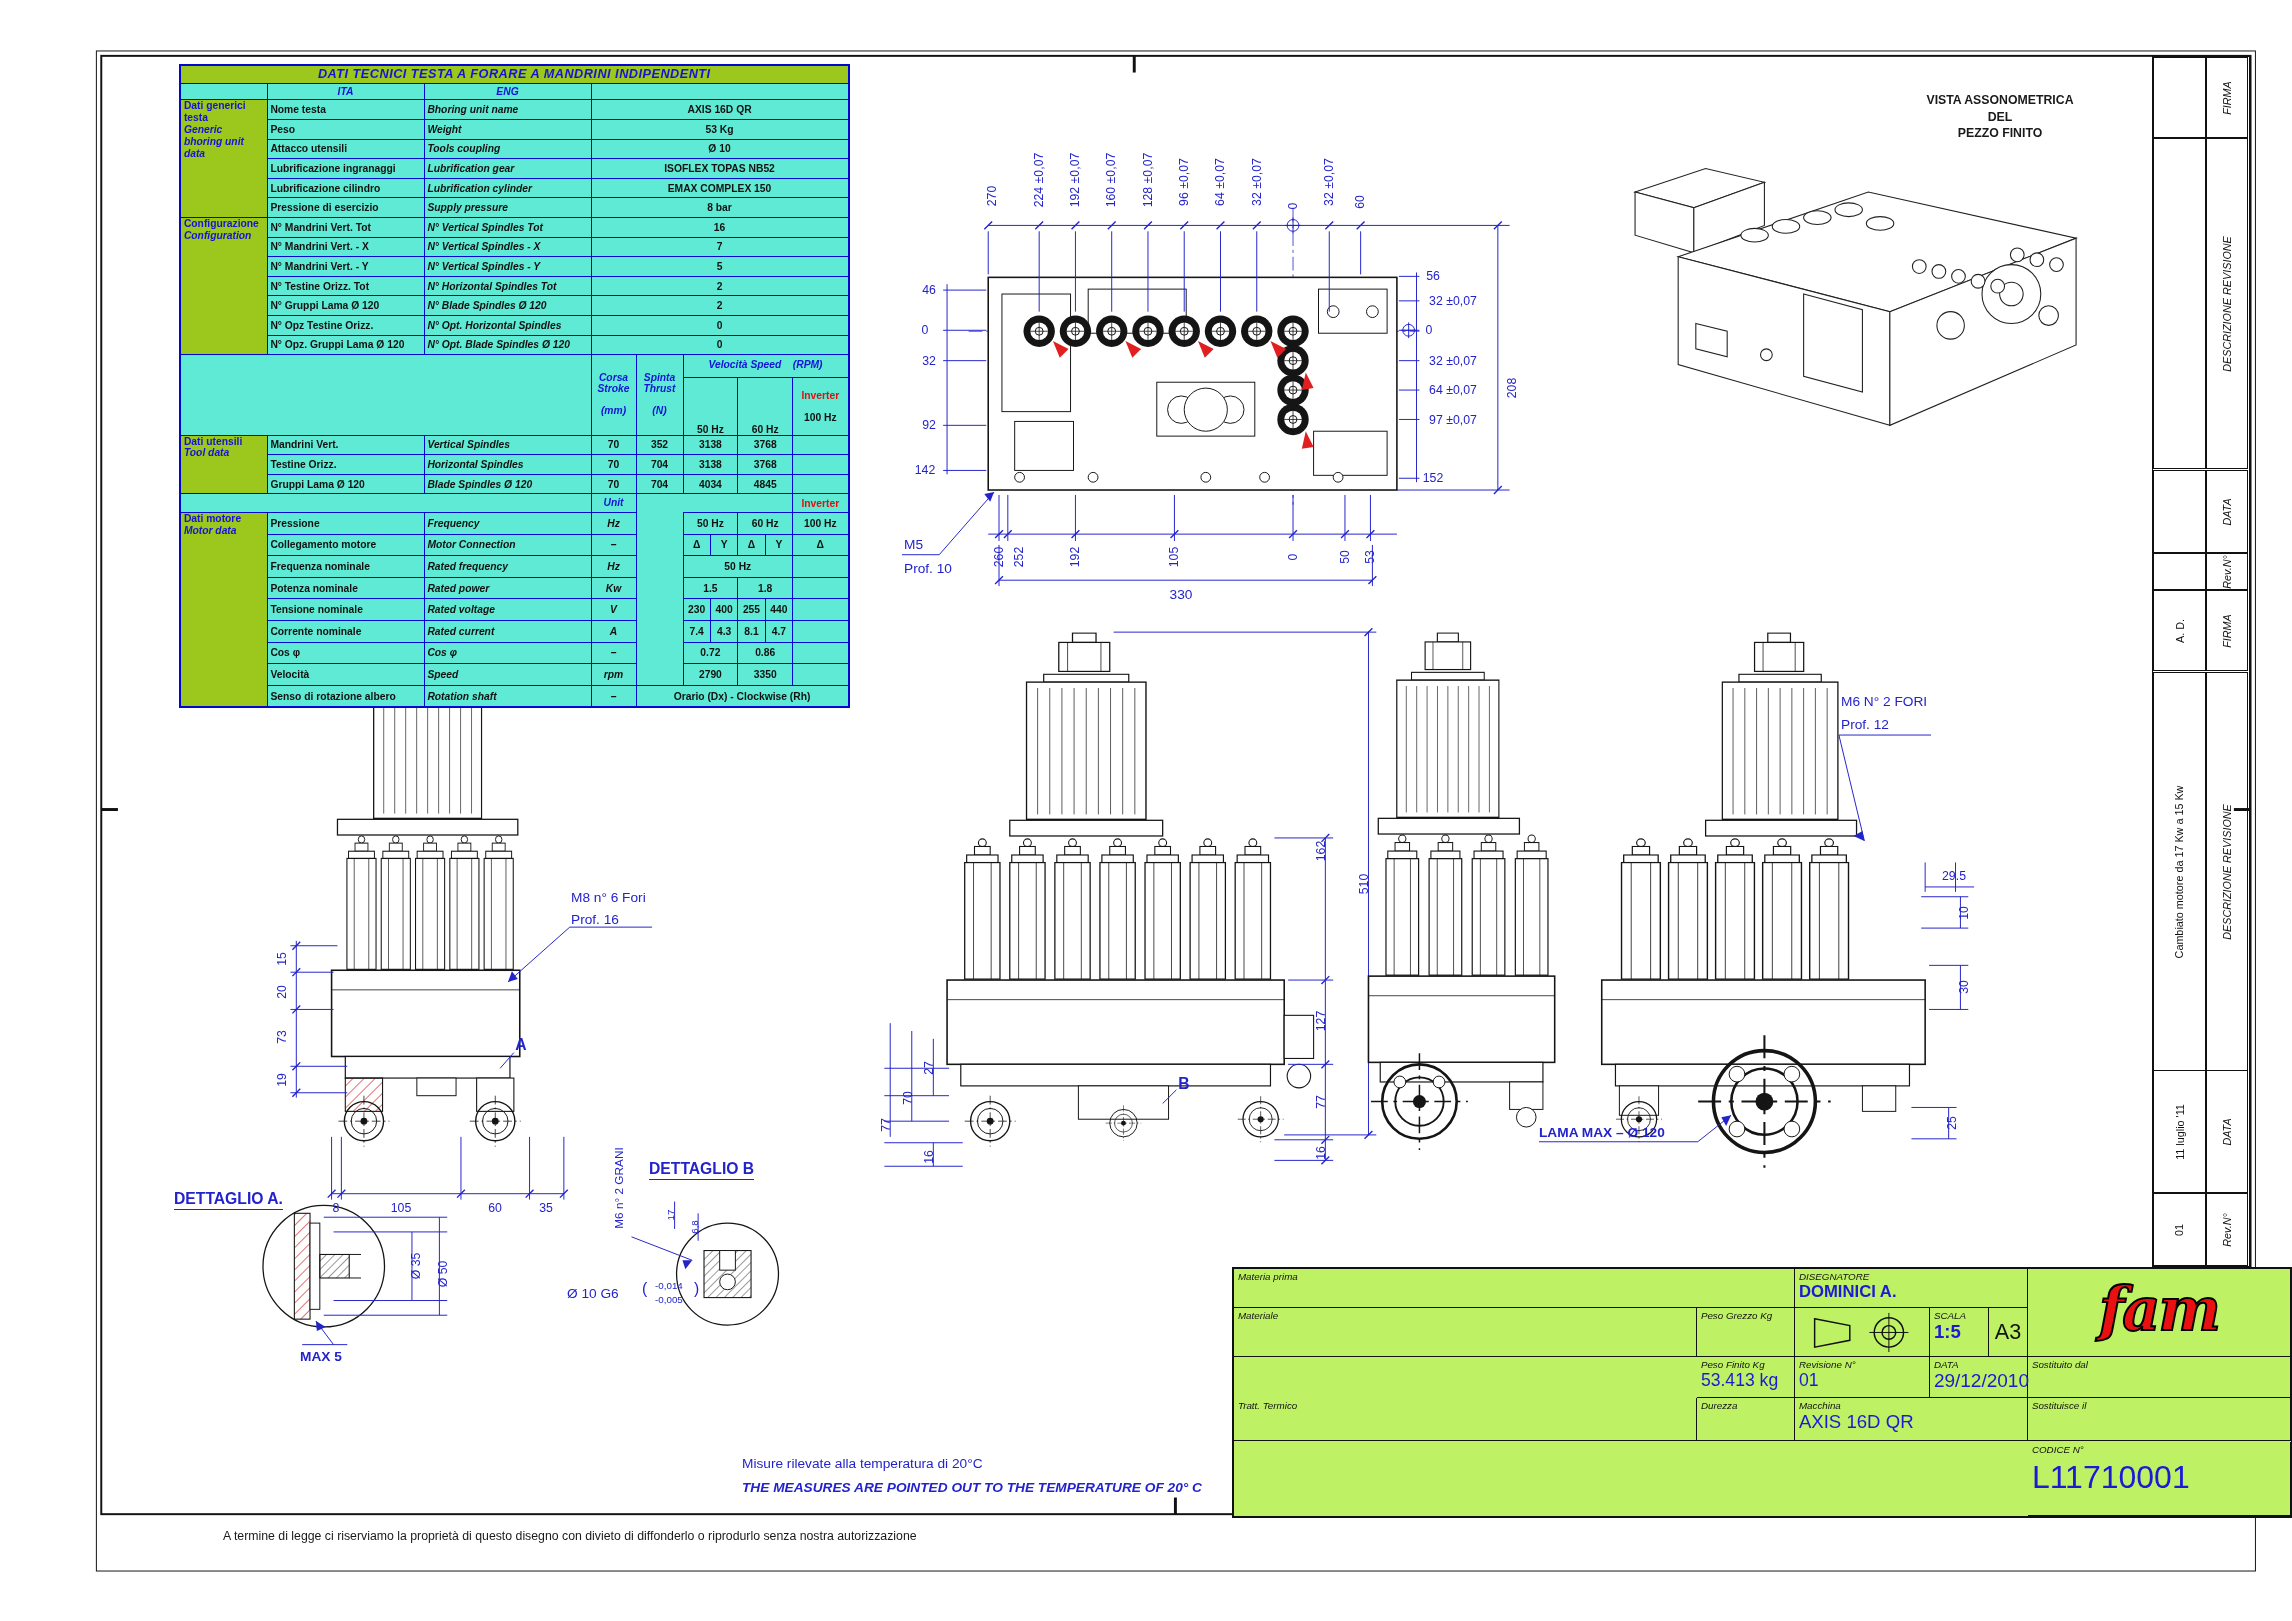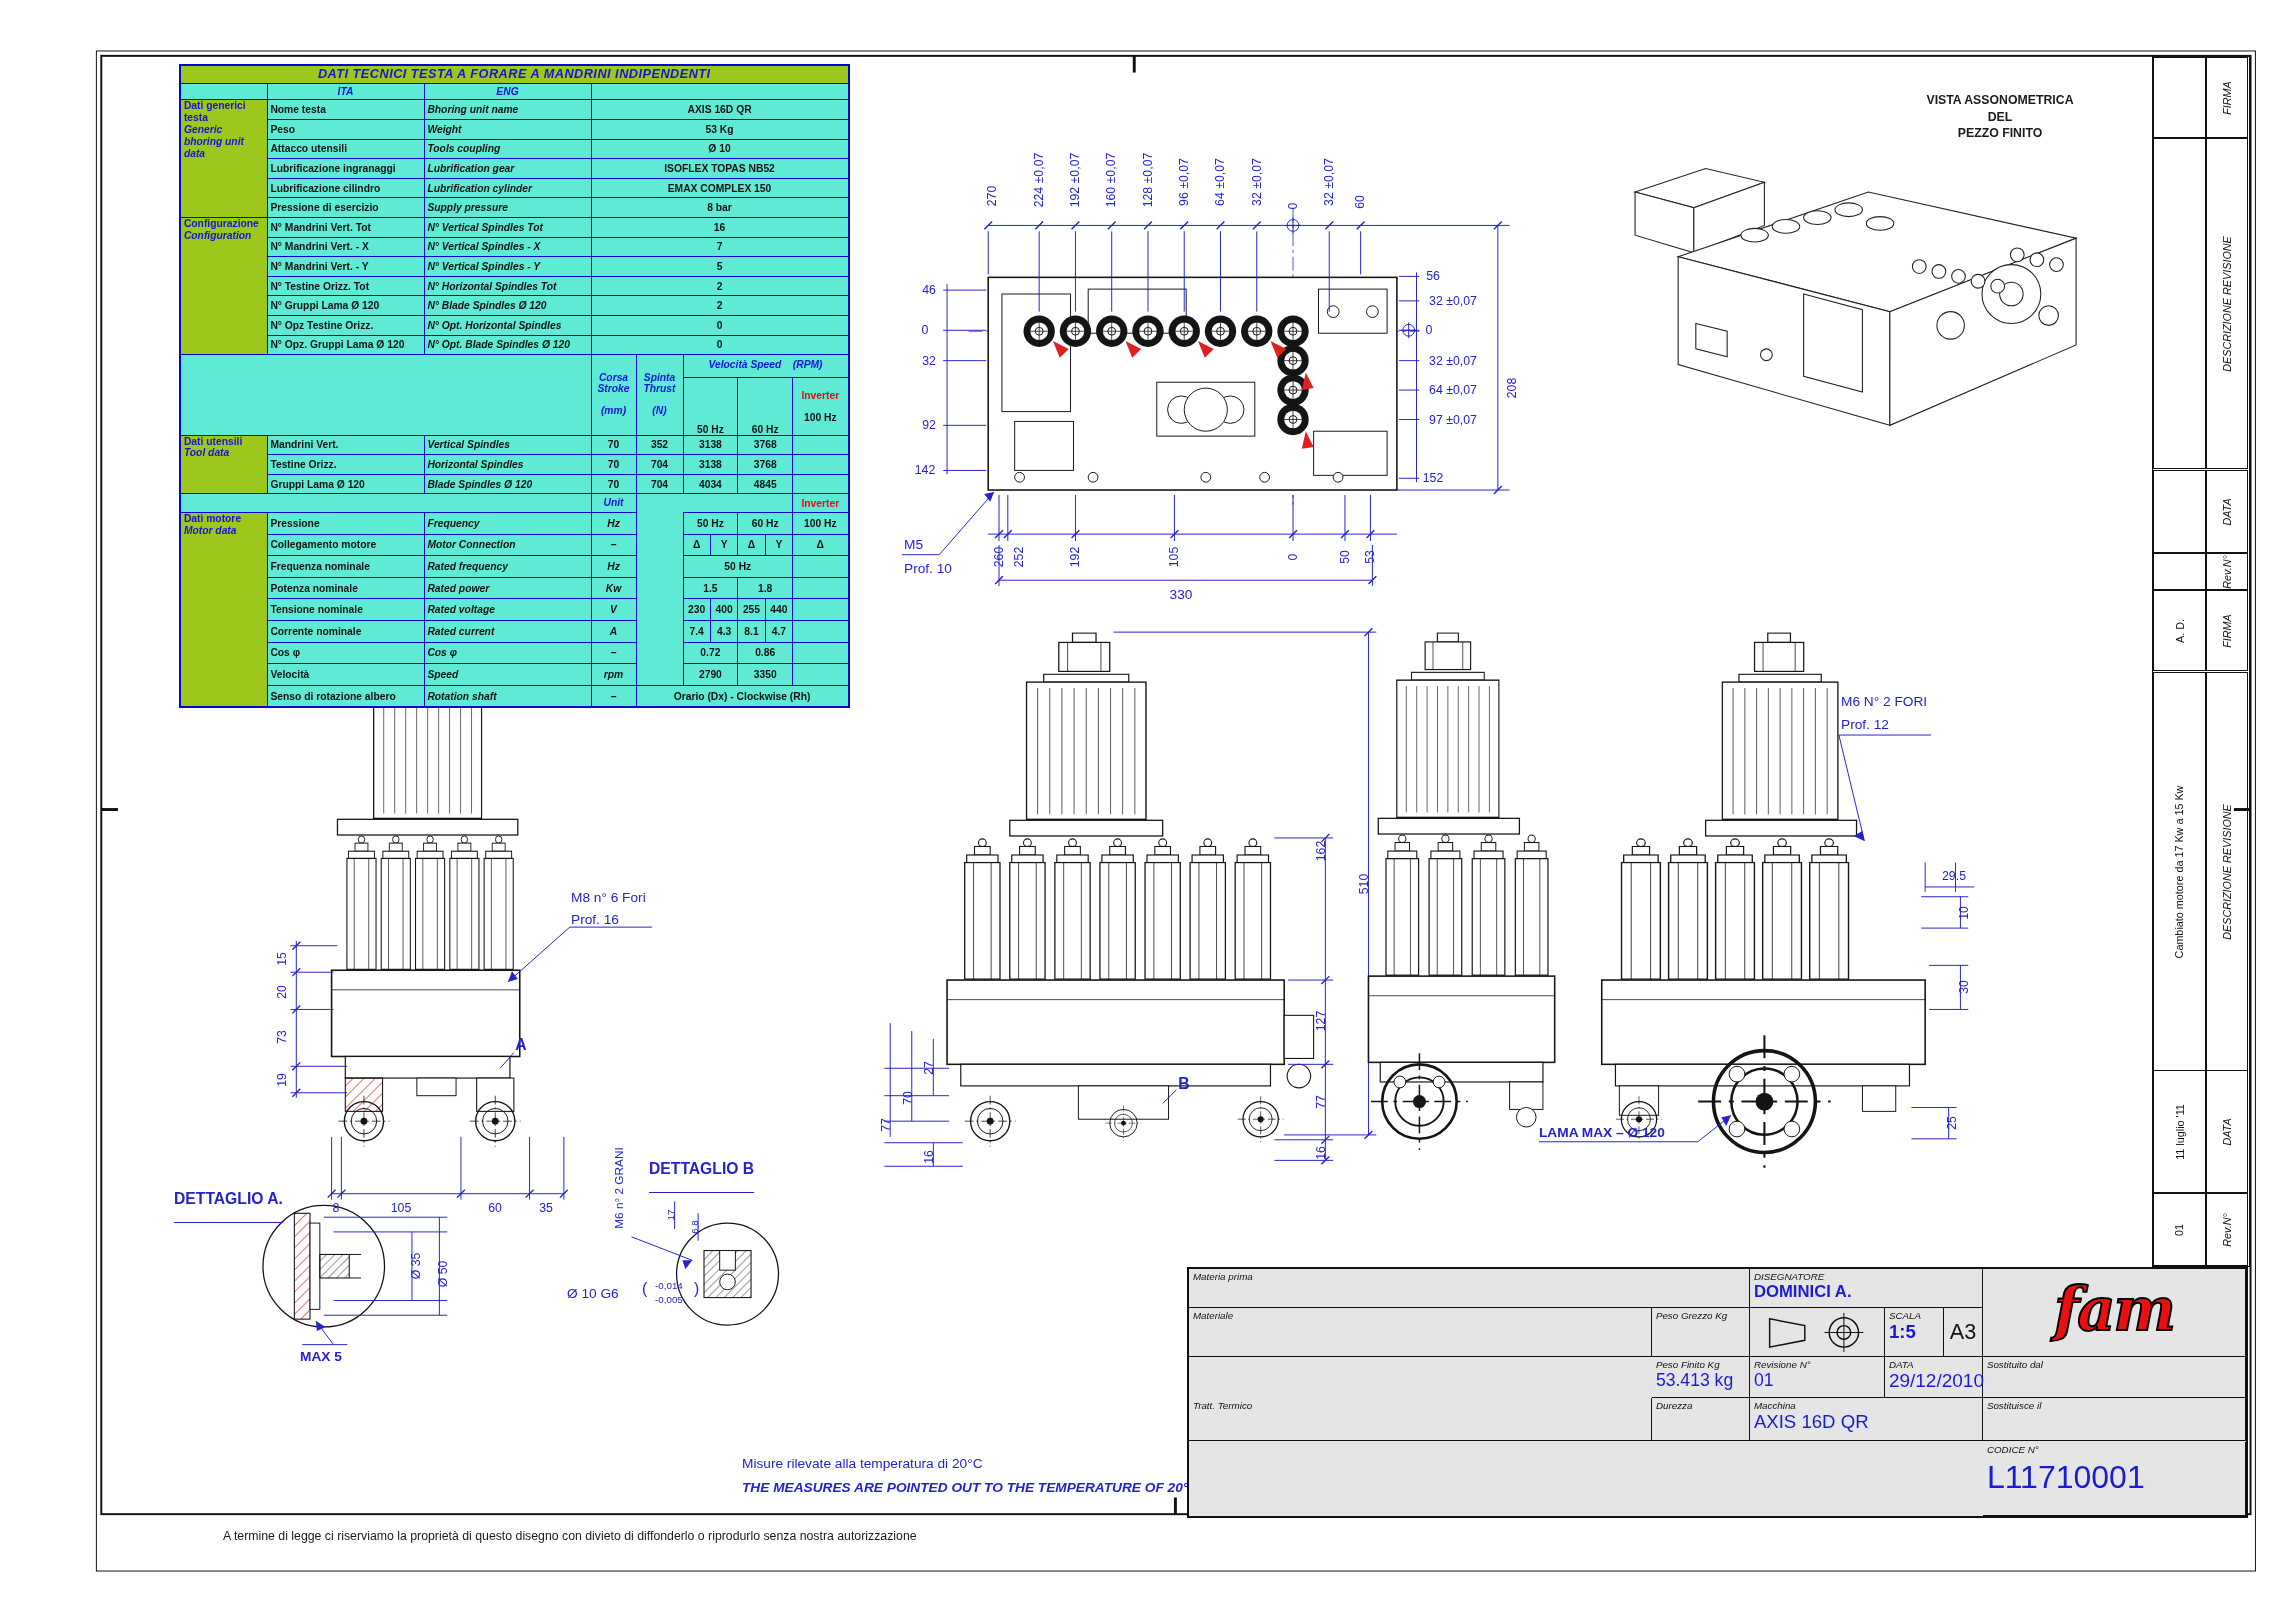--- a/index.html
+++ b/index.html
@@ -11,21 +11,21 @@
   .dim{display:block;position:absolute;color:#2323cc;font:12.3px "Liberation Sans",sans-serif;
        white-space:nowrap;transform:translate(-50%,-50%)}
   .rot{transform:translate(-50%,-50%) rotate(-90deg)}
   .tl{transform:none}
   .big{font-size:15.7px;font-weight:bold}
   .md{font-size:13.7px}
   .sm{font-size:9.8px}
   .blk{color:#1a1a1a}
   .ital{font-style:italic}
   .bold{font-weight:bold}
-  .und{border-bottom:1.5px solid #2323cc;padding-bottom:14px}
+  .und{border-bottom:1.5px solid #2323cc;padding-bottom:1px}
 
   
   #tech{position:absolute;left:179px;top:64px;border-collapse:collapse;table-layout:fixed;
         border:2px solid #0008d0;background:#5eead4}
   #tech td{border:1.2px solid #0008d0;font:bold 10.3px "Liberation Sans",sans-serif;
            color:#111;padding:0 2.9px;overflow:hidden;white-space:nowrap;text-align:left;vertical-align:middle}
   #tech .green{background:#9cc71c;vertical-align:top}
   #tech .glbl{display:block;font:bold 10.3px "Liberation Sans",sans-serif;color:#1414d8;line-height:11.8px}
   #tech .glbl.it{font-style:italic}
   #tech .eng{font-style:italic}
@@ -35,21 +35,21 @@
   #tech .void{border:0}
   #tech .red{color:#e01010;text-align:center}
   #tech .ctr{text-align:center}
   #tech .bot{vertical-align:bottom;text-align:center}
   .r17 td{height:16.7px}.r16 td{height:15.7px}.r19 td{height:18.6px}.r22 td{height:21.6px}
   .r58 td{height:57px}.r18 td{height:17.6px}.r21 td{height:20.6px}
   #tech .title{background:#9cc71c;color:#1414d8;font:bold italic 12.7px "Liberation Sans",sans-serif;
                font-style:italic;text-align:center;letter-spacing:0.5px}
 
   
-  #tblock{position:absolute;left:1187px;top:1267px;width:1057px;height:247px;border:2px solid #111;background:#e5e5e5}
+  #tblock{position:absolute;left:1232px;top:1267px;width:1057px;height:247px;border:2px solid #111;background:#bef264}
   #tblock .cell{position:absolute;border-right:1.2px solid #111;border-bottom:1.2px solid #111;box-sizing:border-box;padding:2px 3.9px}
   #tblock .lab{display:block;font:italic 9.8px "Liberation Sans",sans-serif;color:#111}
   #tblock .v{display:block;color:#1b1bd6;font-weight:bold}
   #fam{font:bold italic 59px "DejaVu Serif",serif;color:#e81010;letter-spacing:-2px;
        -webkit-text-stroke:2px #000;line-height:78px}
 
   
   #revs{position:absolute;left:2152px;top:56px;width:98px;height:1211px;border:1.5px solid #111;box-sizing:border-box}
   #revs .rc{position:absolute;border:1px solid #111;box-sizing:border-box;display:flex;align-items:center;justify-content:center;overflow:hidden}
   #revs .rt{display:block;transform:rotate(-90deg);white-space:nowrap;font:10.8px "Liberation Sans",sans-serif;color:#111}

